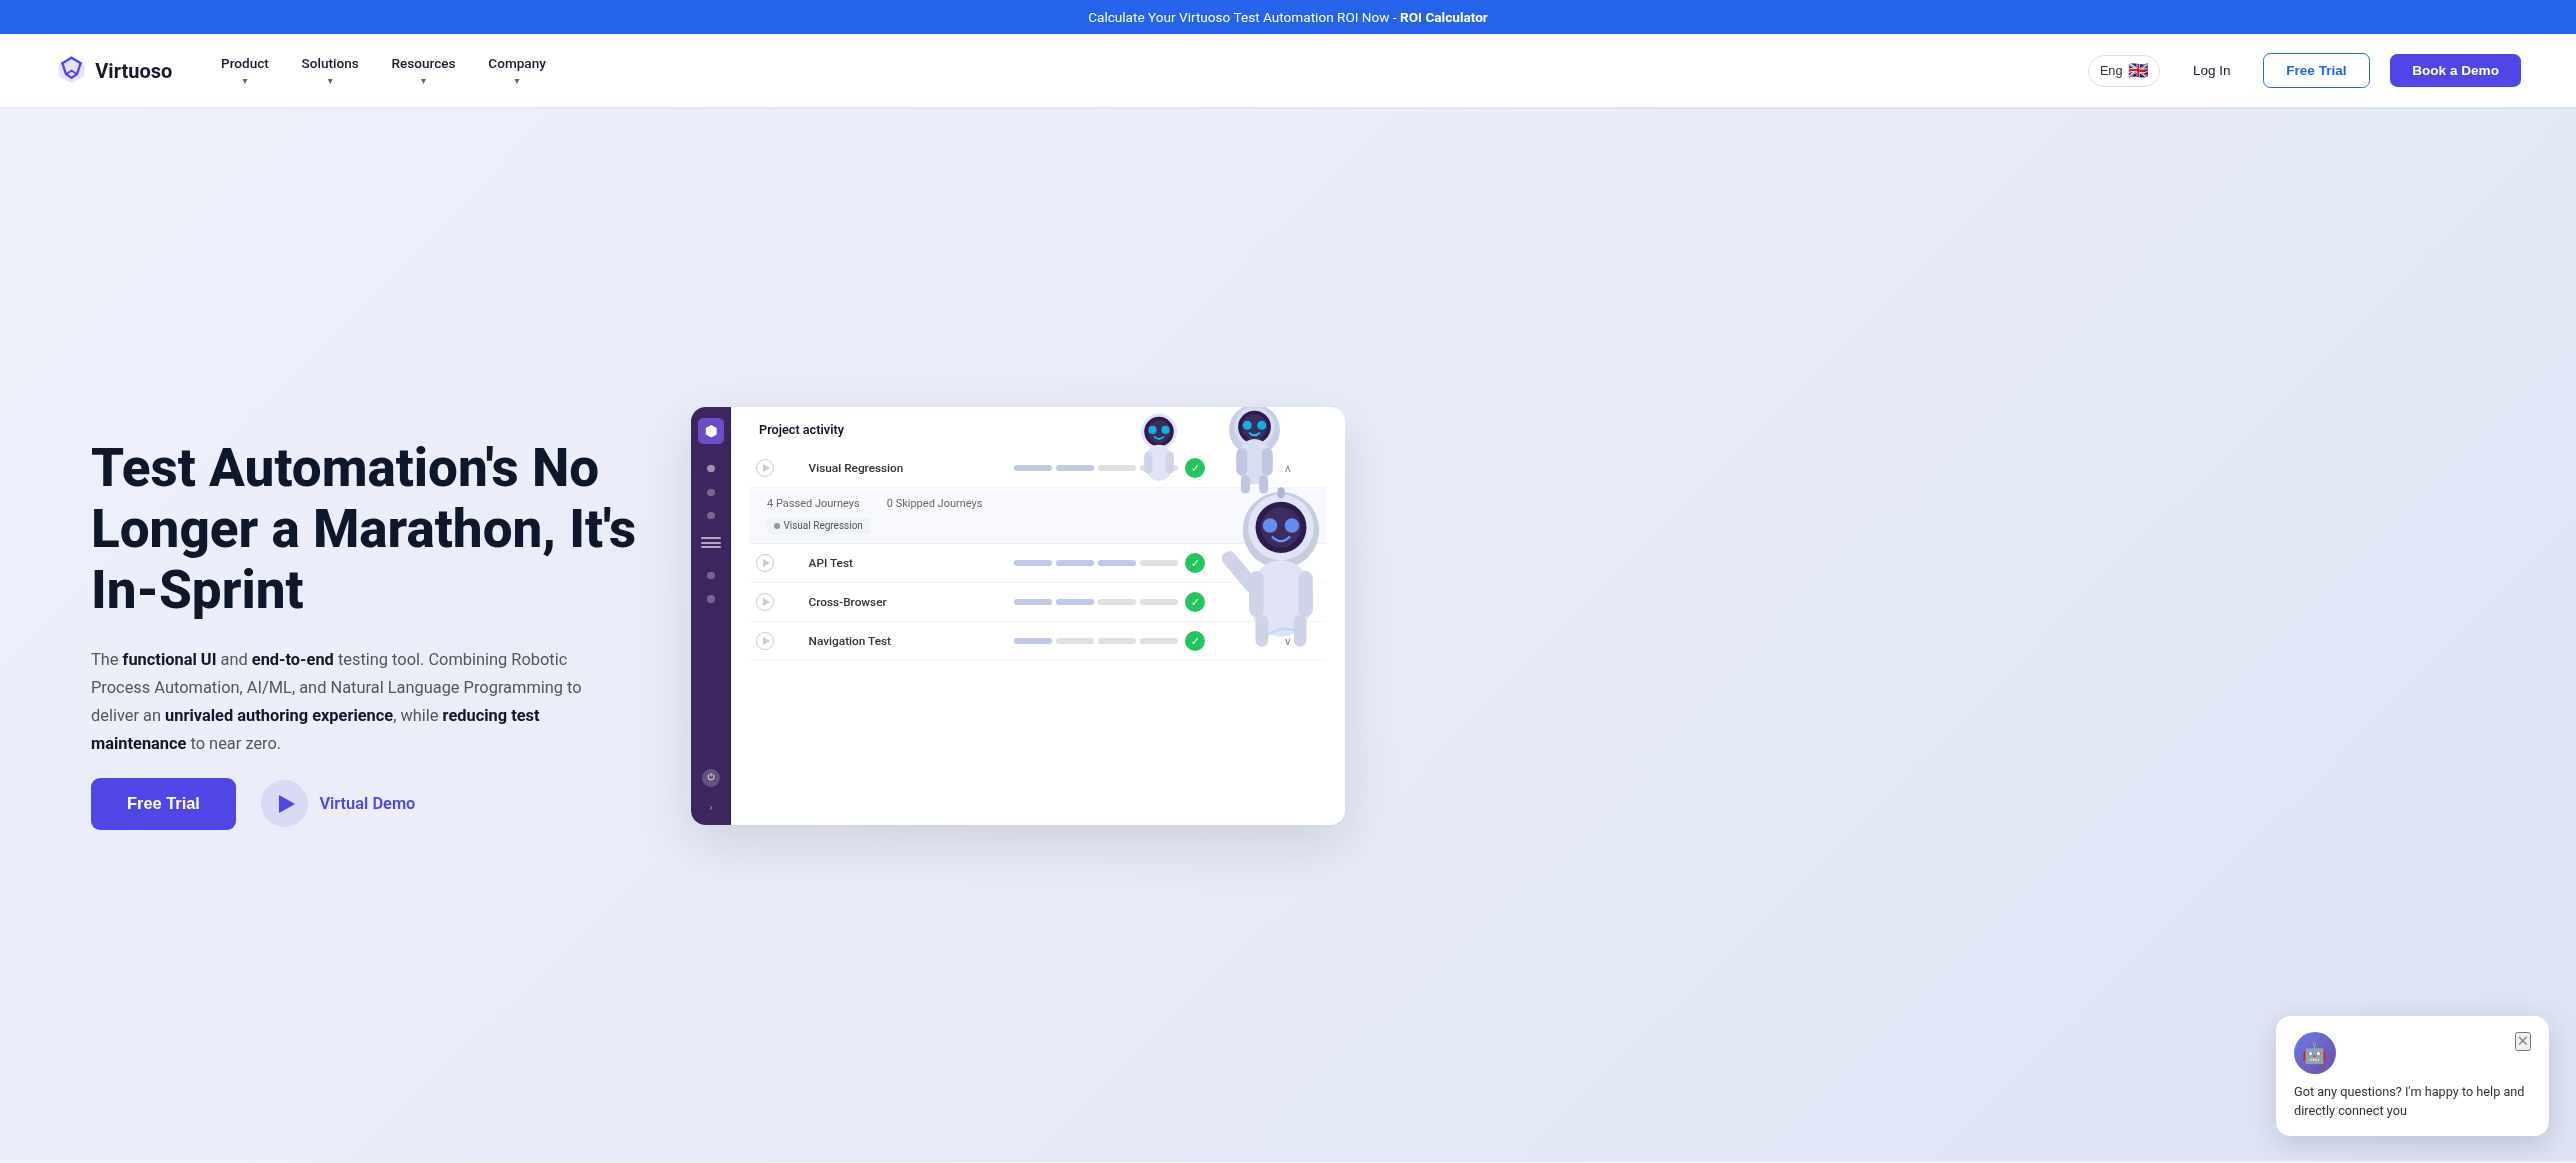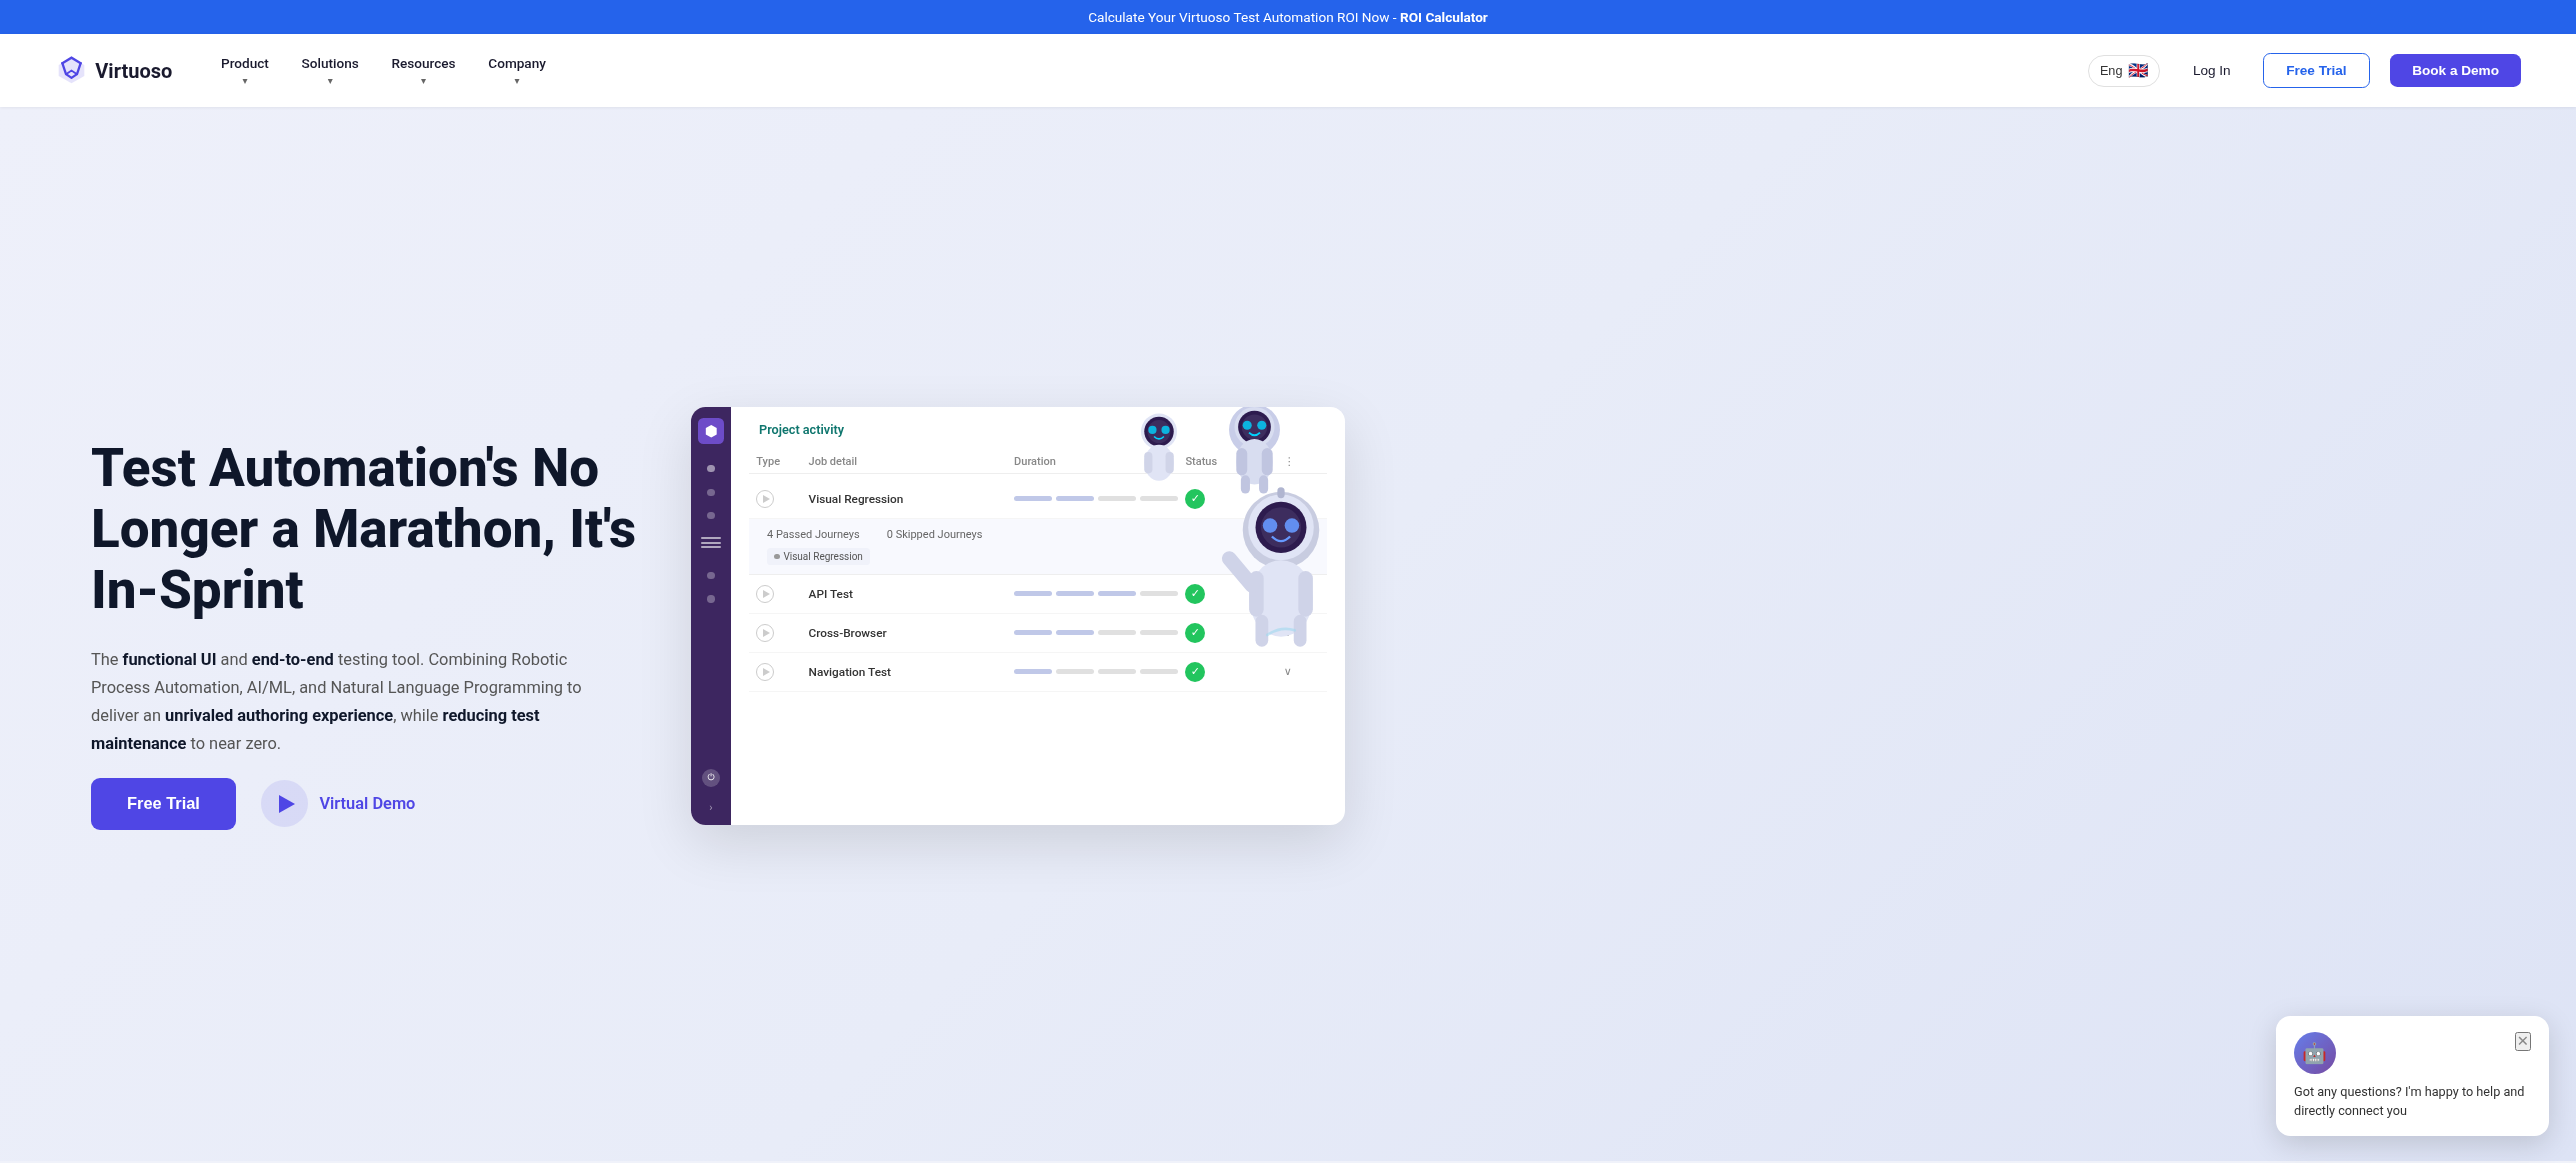--- a/index.html
+++ b/index.html
@@ -239,21 +239,21 @@
       background: white;
       border-radius: 0.9px;
     }
     .dashboard-main {
       padding: 14.5px 18px;
       overflow: hidden;
     }
     .project-activity-title {
       font-size: 12.7px;
       font-weight: 600;
-      color: #0f766e;
+      color: #0f172a;
       margin-bottom: 12.7px;
       padding-left: 10px;
     }
     .table-header {
       display: grid;
       grid-template-columns: 45px 1fr 164px 91px 36px;
       gap: 7.3px;
       padding: 5.5px 7.3px;
       border-bottom: 0.9px solid #eee;
       margin-bottom: 5.5px;
@@ -504,27 +504,20 @@
           <div style="width:7.3px;height:7.3px;background:rgba(255,255,255,0.3);border-radius:50%;margin:3.6px 0;"></div>
           <div style="margin-top:auto;width:18px;height:18px;background:rgba(255,255,255,0.2);border-radius:50%;display:flex;align-items:center;justify-content:center;">
             <span style="font-size:9px;color:white;">⏻</span>
           </div>
           <div style="margin-top:5.5px;color:rgba(255,255,255,0.5);font-size:11px;">›</div>
         </div>
 
         <div class="dashboard-main" style="flex:1;">
           <div class="project-activity-title">Project activity</div>
 
-          <div class="table-header">
-            <span>Type</span>
-            <span>Job detail</span>
-            <span>Duration</span>
-            <span>Status</span>
-            <span>⋮</span>
-          </div>
 
           <div class="table-row">
             <div class="play-icon-small"></div>
             <span class="row-label">Visual Regression</span>
             <div class="progress-bar-container">
               <div class="progress-bar filled"></div>
               <div class="progress-bar filled"></div>
               <div class="progress-bar"></div>
               <div class="progress-bar"></div>
             </div>

